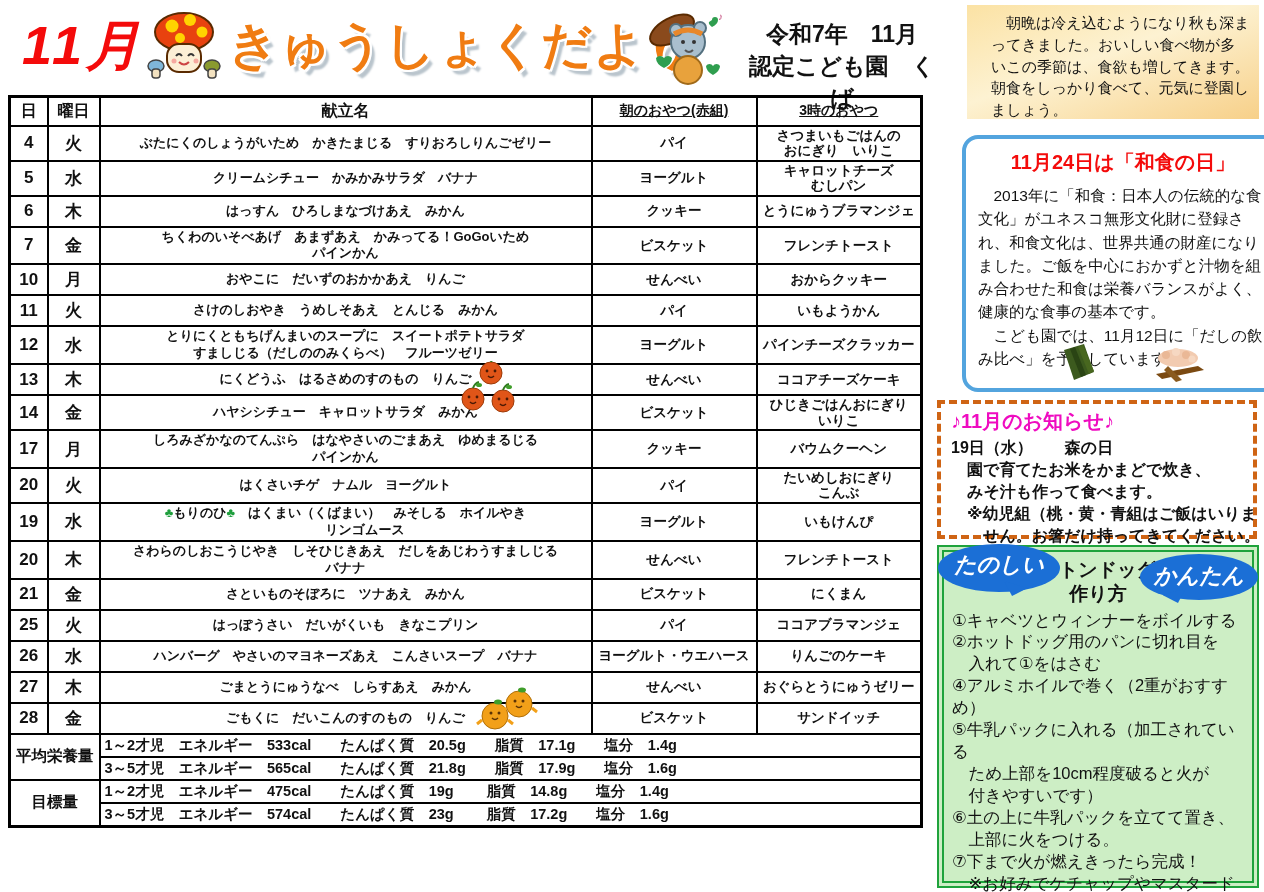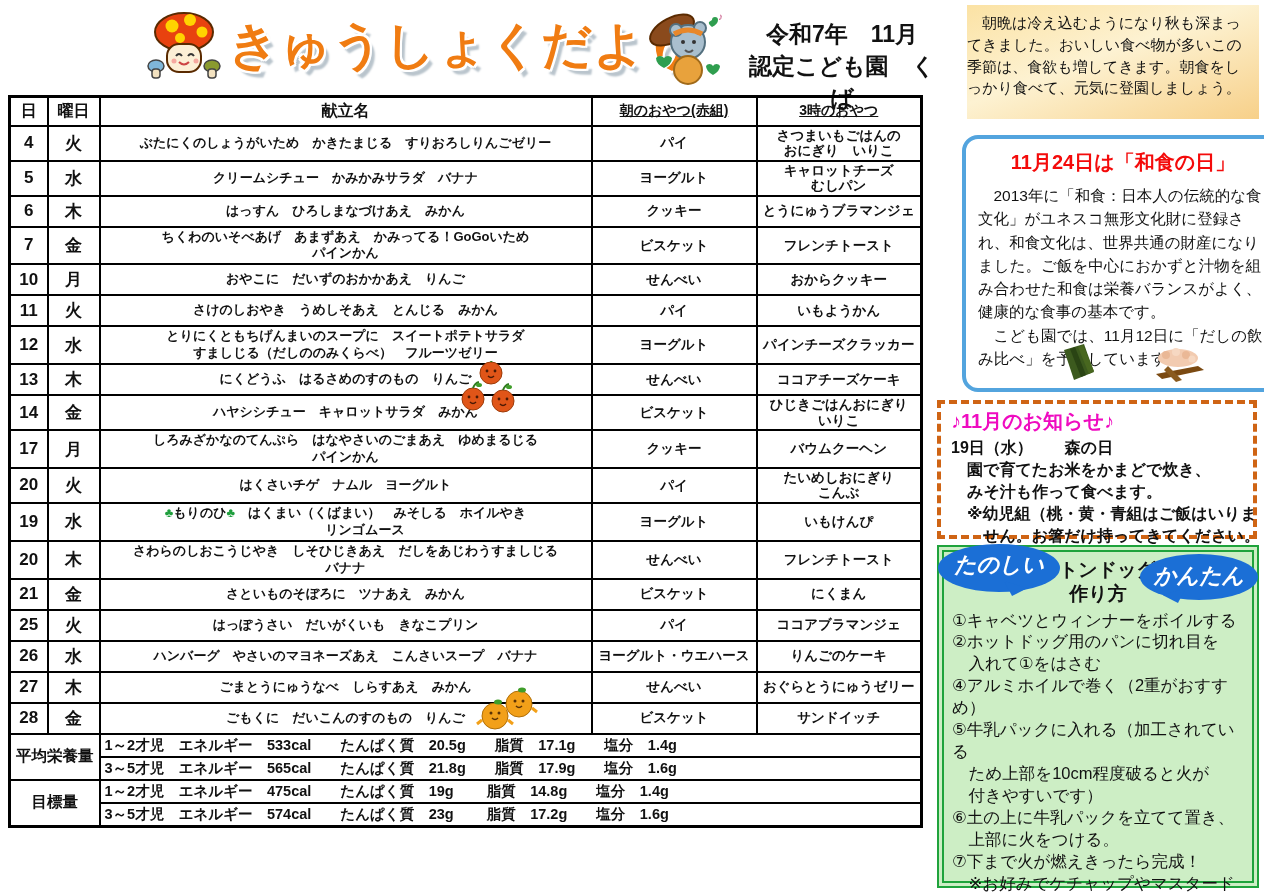--- a/index.html
+++ b/index.html
@@ -31,21 +31,21 @@
   .head-date {
     position:absolute; left:742px; top:18px; width:200px;
     text-align:center; font-size:23px; font-weight:bold; line-height:1.4;
     white-space:pre-line;
   }
 
   
   .intro-box {
     position:absolute; left:967px; top:5px; width:292px; height:114px;
     background:linear-gradient(160deg,#fbe2a4 0%,#fdf2d2 45%,#f7d089 100%);
-    padding:7px 9px 6px 0;
+    padding:7px 9px 6px 24px;
     font-size:15px; line-height:1.45; letter-spacing:0px;
     white-space:pre-line;
   }
 
   
   table.menu {
     position:absolute; left:8px; top:95px; width:912px;
     border-collapse:collapse; table-layout:fixed;
     border:3px solid #000;
   }
@@ -120,20 +120,21 @@
   .bubble-left  { left:-6px; top:-8px; width:122px; height:48px; font-size:22px; line-height:46px;font-family:Liberation Mono, monospace; }
   .bubble-left .tail { bottom:-16px; left:62px; transform:rotate(18deg); }
   .bubble-right { right:-6px; top:2px; width:118px; height:46px; font-size:22px; line-height:44px; }
   .bubble-right .tail { bottom:-15px; left:26px; transform:rotate(-18deg); }
 </style>
 </head>
 <body>
 
 <div class="page">
 
+  <div class="month">11月</div>
   <span class="mushroom-wrap">
     <svg width="76" height="76" viewBox="0 0 76 76">
       <ellipse cx="38" cy="24" rx="29" ry="19" fill="#e8420f" stroke="#5a2a00" stroke-width="2"></ellipse>
       <circle cx="26" cy="18" r="6.5" fill="#ffd400"></circle>
       <circle cx="44" cy="12" r="6" fill="#ffd400"></circle>
       <circle cx="56" cy="24" r="5.5" fill="#ffd400"></circle>
       <circle cx="34" cy="30" r="5" fill="#ffd400"></circle>
       <rect x="21" y="36" width="34" height="28" rx="12" fill="#fcefd6" stroke="#5a2a00" stroke-width="2"></rect>
       <path d="M30 48 q3 -4 6 0" stroke="#333" stroke-width="2" fill="none"></path>
       <path d="M42 48 q3 -4 6 0" stroke="#333" stroke-width="2" fill="none"></path>

